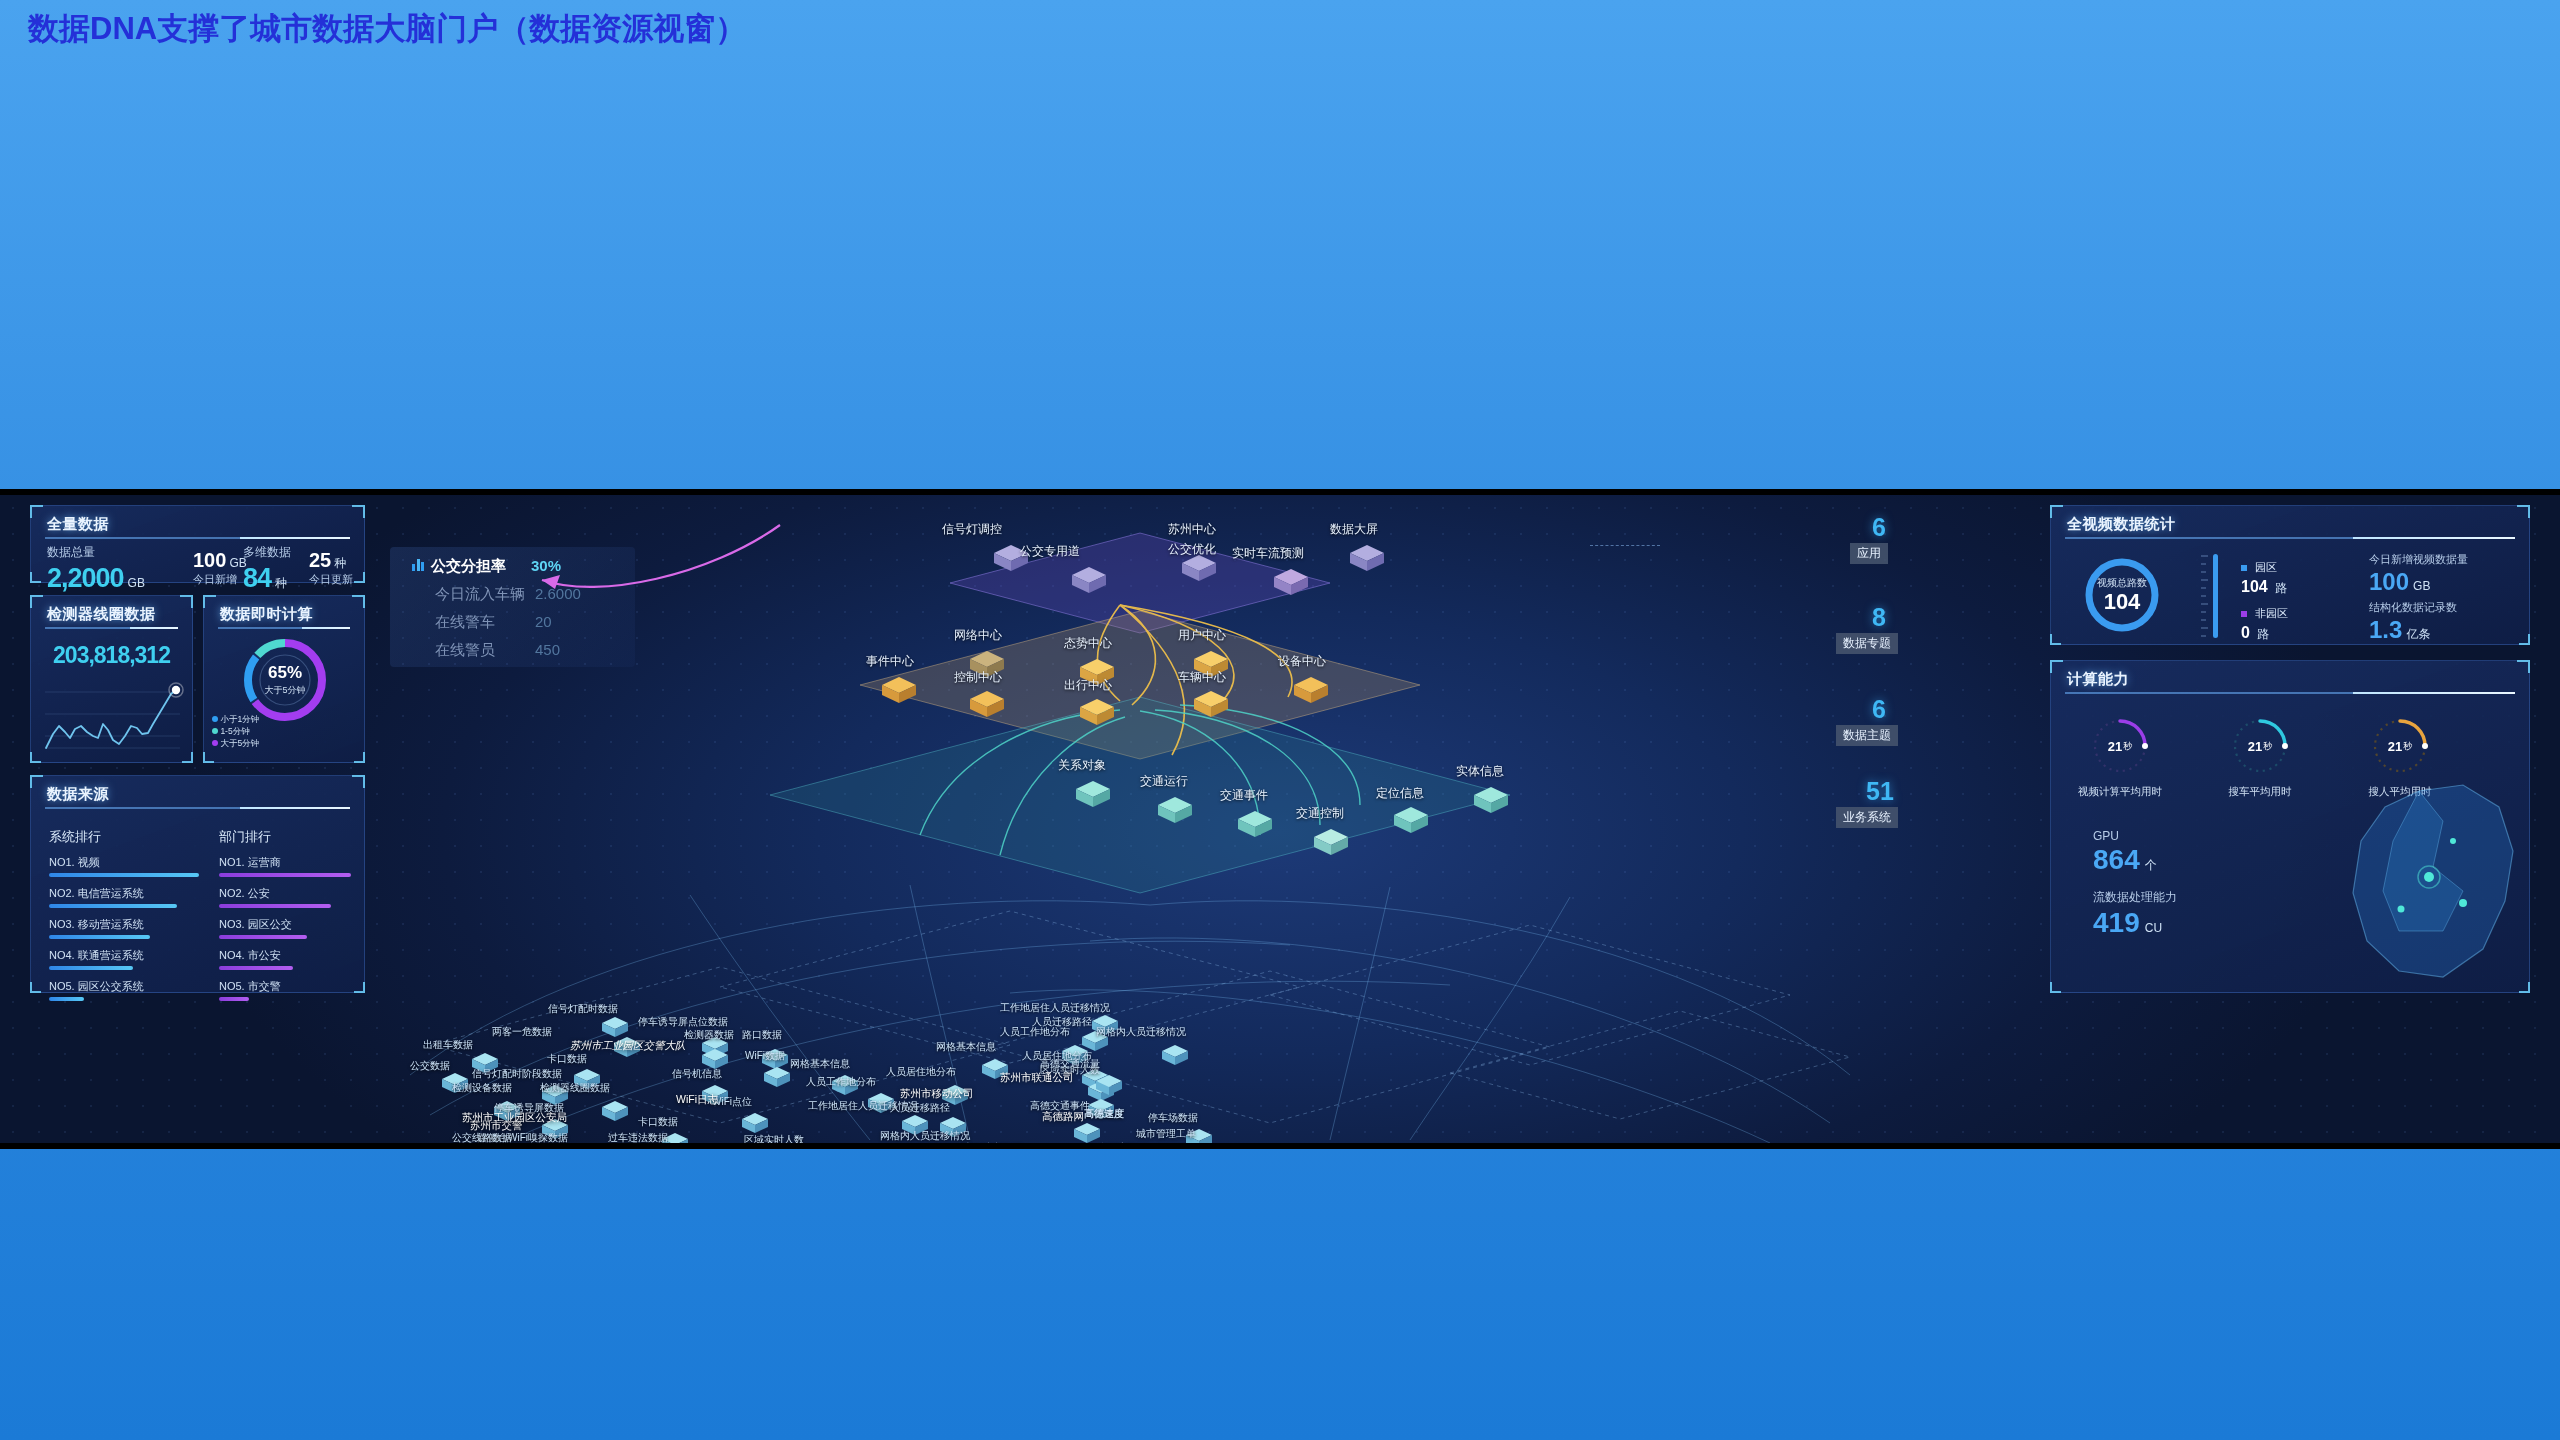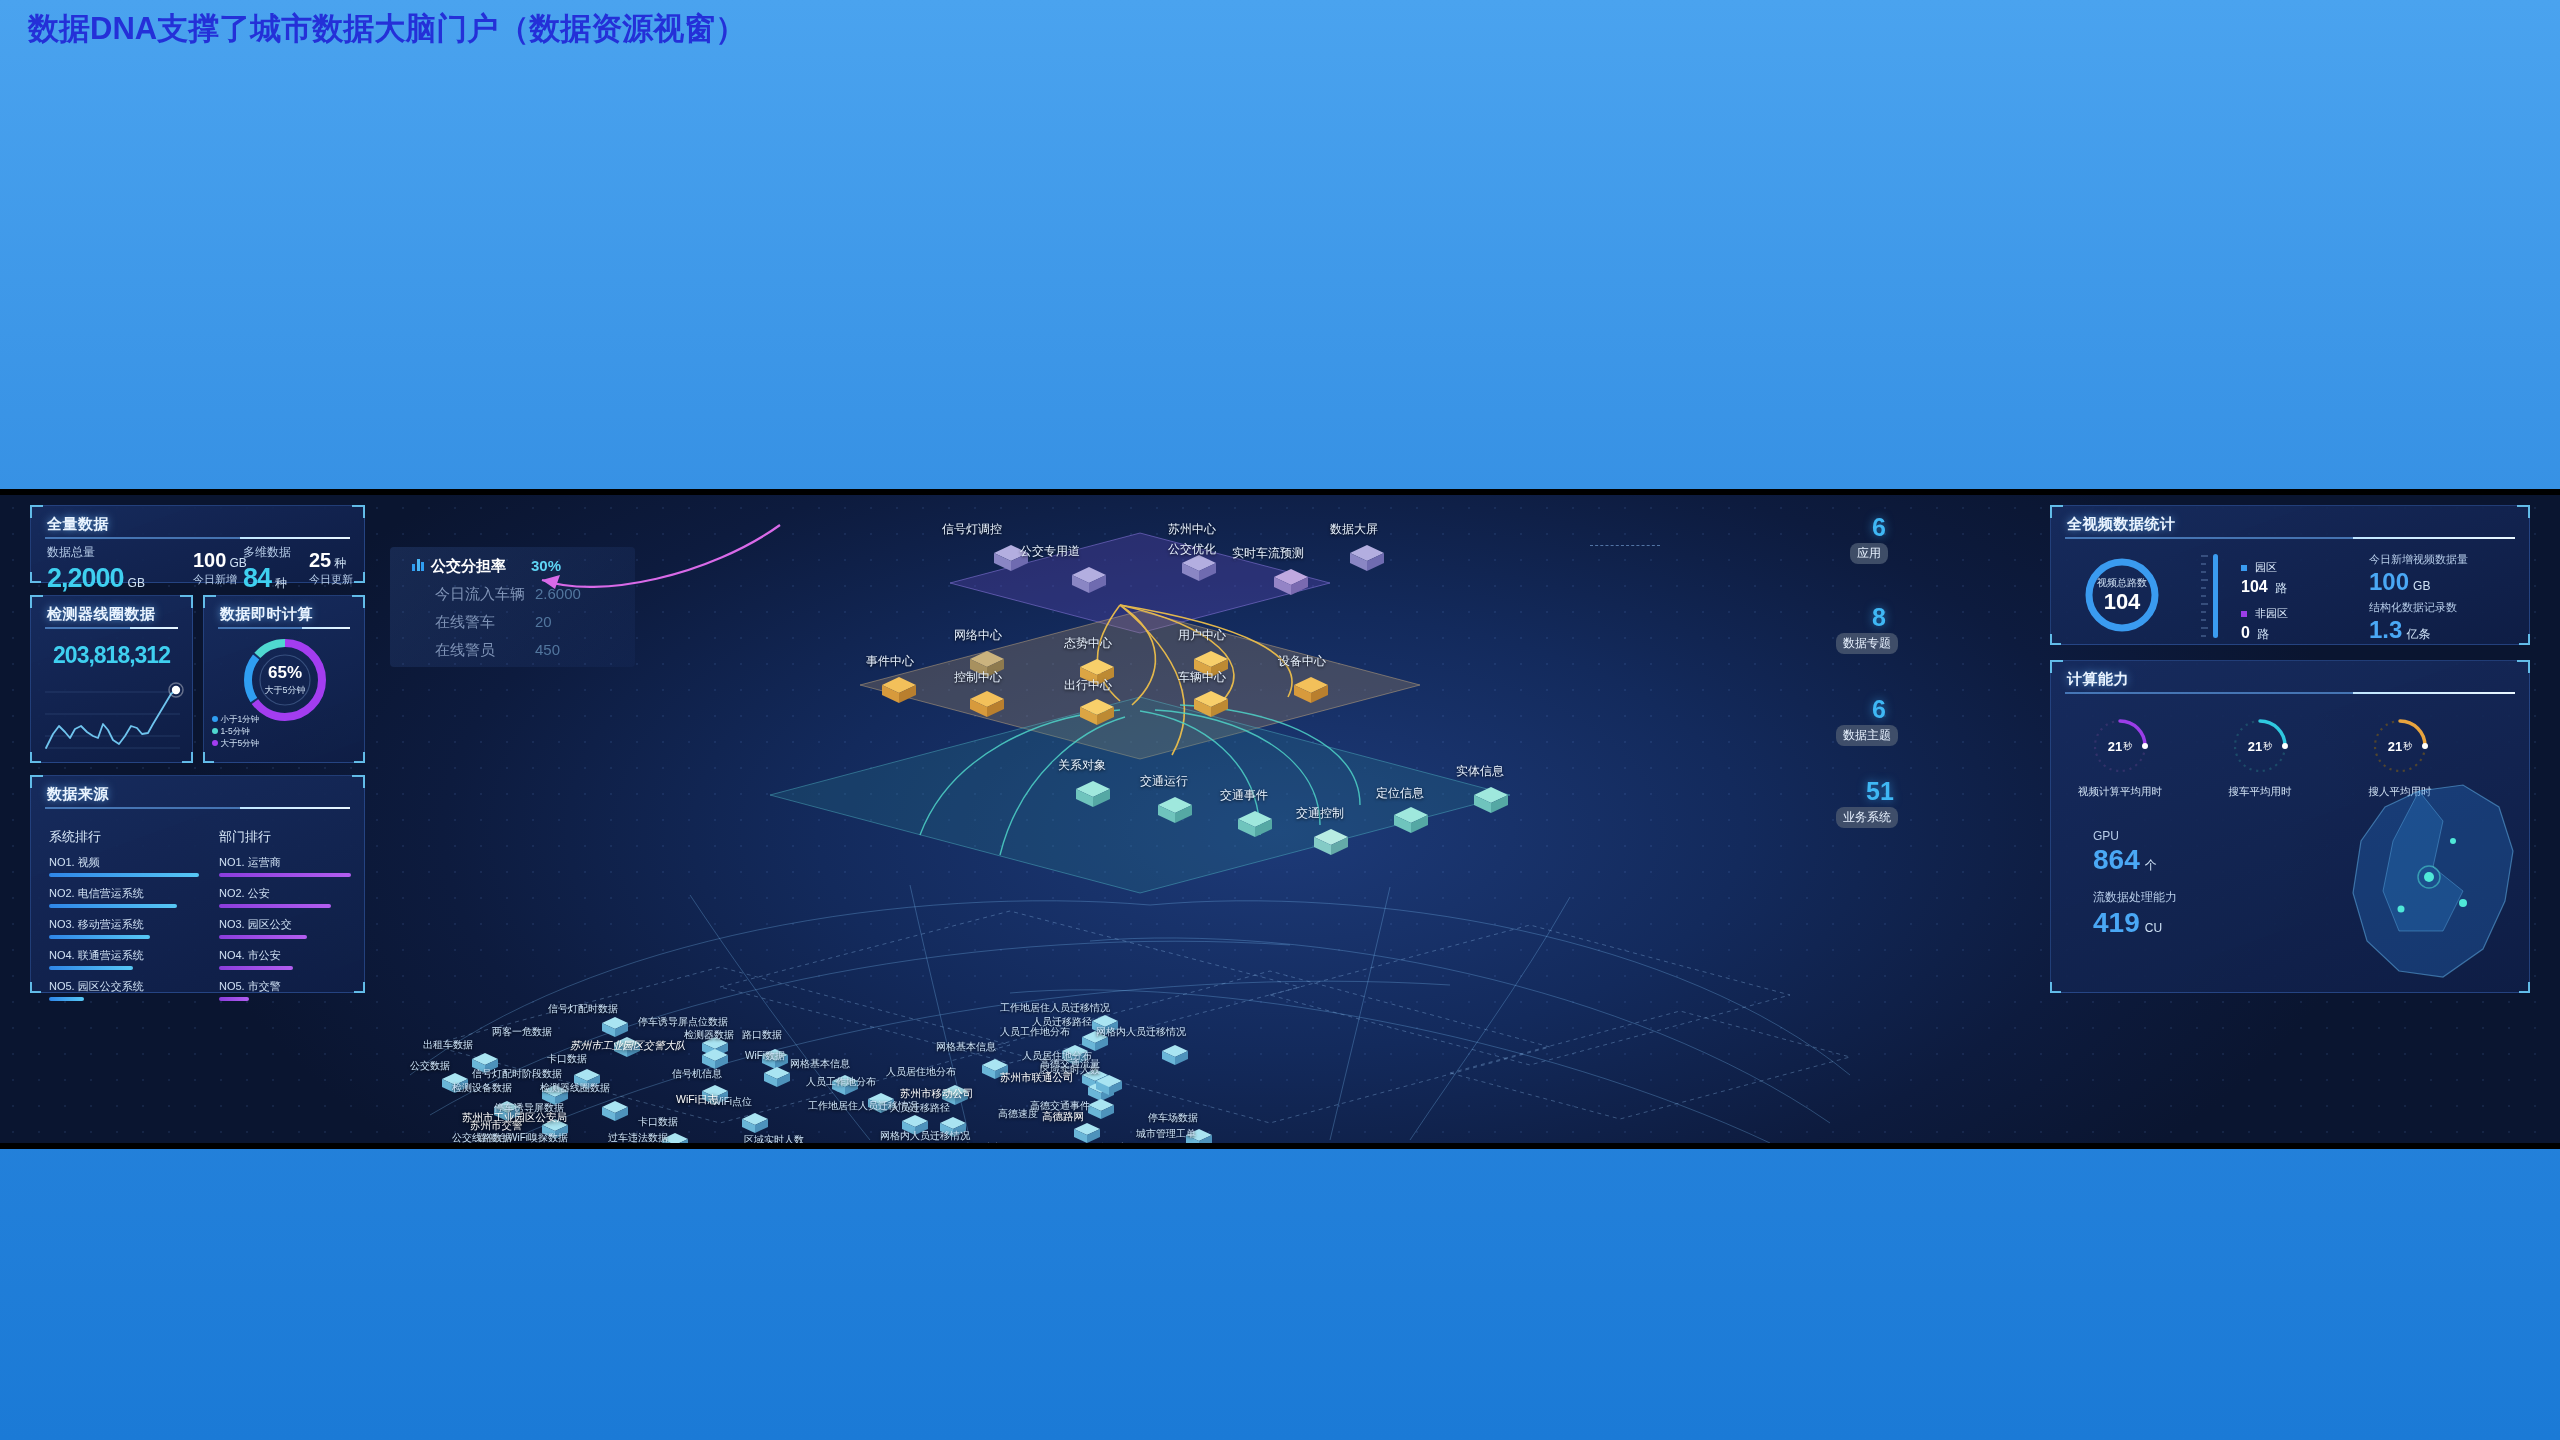--- a/index.html
+++ b/index.html
@@ -95,21 +95,21 @@
   .src-label {
     position: absolute; white-space: nowrap; font-size: 10.5px;
     color: #ffffff; text-shadow: 0 1px 4px rgba(0,0,0,.95);
   }
   .legend-count {
     position: absolute; color: #3fb8f5; font-weight: bold; font-size: 25px;
     text-shadow: 0 0 10px rgba(60,180,255,.6);
   }
   .legend-tag {
     position: absolute; font-size: 12px; color: #e8f2ff;
-    background: rgba(72,86,110,.85); padding: 2px 7px; border-radius: 8px;
+    background: rgba(72,86,110,.85); padding: 2px 7px; border-radius: 0;
     white-space: nowrap;
   }
   .legend-dash {
     position: absolute; height: 0; border-top: 1px dashed rgba(150,200,255,.5);
   }
   
   .gauge { position: absolute; width: 62px; height: 62px; }
   .gauge-cap { position: absolute; width: 110px; text-align: center; font-size: 10.5px; color: #cfe0f3; }
   .gauge-val { position: absolute; inset: 0; display: flex; align-items: center; justify-content: center;
                color: #fff; font-size: 13px; font-weight: bold; }
@@ -778,21 +778,21 @@
           </svg>
         </div>
         <div class="dl-label" style="left: 1030px; top: 588px; margin-top: 16px;">高德交通事件</div>
         <div class="node" style="position: absolute; left: 1072px; top: 626px;">
           <svg class="dl-cube" viewBox="0 0 30 24">
             <polygon points="15,2 28,8 15,14 2,8" fill="#a9e4f2"></polygon>
             <polygon points="2,8 15,14 15,22 2,16" fill="#6ab6d8"></polygon>
             <polygon points="15,14 28,8 28,16 15,22" fill="#4d92bb"></polygon>
           </svg>
         </div>
-        <div class="dl-label" style="left: 998px; top: 612px;">高德速度</div>
+        <div class="dl-label" style="left: 1084px; top: 612px; font-weight: bold;">高德速度</div>
         <div class="node" style="position: absolute; left: 1130px; top: 660px;"></div>
         <div class="dl-label" style="left: 1098px; top: 646px;">自行车数据</div>
         <div class="node" style="position: absolute; left: 1184px; top: 632px;">
           <svg class="dl-cube" viewBox="0 0 30 24">
             <polygon points="15,2 28,8 15,14 2,8" fill="#a9e4f2"></polygon>
             <polygon points="2,8 15,14 15,22 2,16" fill="#6ab6d8"></polygon>
             <polygon points="15,14 28,8 28,16 15,22" fill="#4d92bb"></polygon>
           </svg>
         </div>
         <div class="dl-label" style="left: 1148px; top: 616px;">停车场数据</div>

